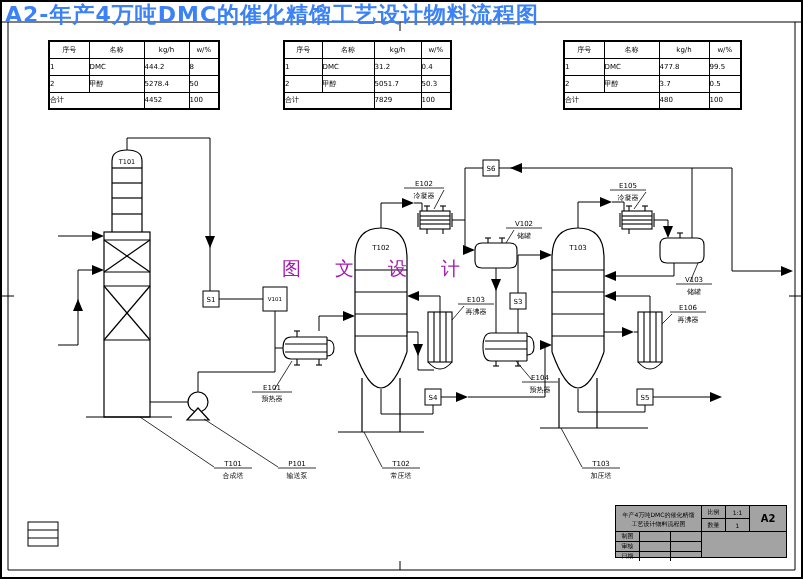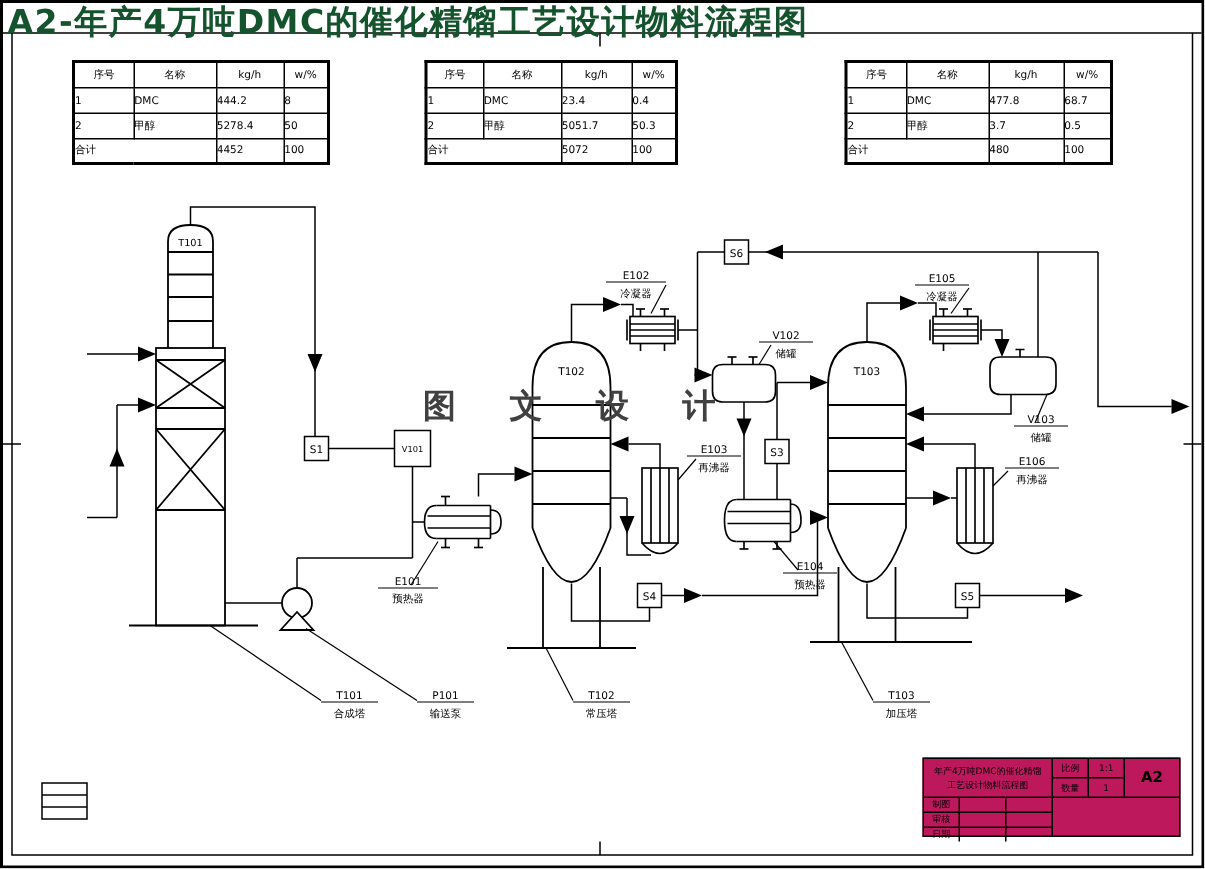--- a/index.html
+++ b/index.html
@@ -1,30 +1,30 @@
 <!DOCTYPE html>
 <html><head>
 <meta charset="utf-8">
 <style>
   * { box-sizing: border-box; margin: 0; padding: 0; }
   html,body { width:803px; height:579px; background:#fff; overflow:hidden;
     font-family:"DejaVu Sans","Liberation Sans",sans-serif; }
   #page { position:relative; width:803px; height:579px; background:#fff; }
   #flowsvg { position:absolute; left:0; top:0; z-index:1; }
   .ovl { position:absolute; z-index:2; }
-  #main-title { left:5px; top:0px; color:#14532d; font-weight:bold;
+  #main-title { left:5px; top:0px; color:#3b82f6; font-weight:bold;
     font-size:22px; letter-spacing:1px; white-space:nowrap; }
   table.mb { position:absolute; z-index:2; border-collapse:collapse; background:#fff;
     font-size:7px; table-layout:fixed; border:2px solid #000; }
   table.mb td, table.mb th { border:1px solid #000; height:17px; font-weight:normal; padding:0; overflow:hidden; }
-  #watermark { left:282px; top:256px; font-size:22px; font-weight:bold; color:#404040;
+  #watermark { left:282px; top:256px; font-size:19px; font-weight:normal; color:#a21caf;
     letter-spacing:14px; white-space:nowrap; }
   
   #tblock { left:615px; top:505px; width:172px; height:53px; border:1.5px solid #000;
-    font-size:6px; color:#000; background:#be185d; }
+    font-size:6px; color:#000; background:#a3a3a3; }
   #tblock .r1 { display:flex; height:26px; border-bottom:1px solid #000; }
   #tb-title { width:86px; border-right:1px solid #000; display:flex; flex-direction:column;
     align-items:center; justify-content:center; text-align:center; line-height:1.5; }
   #tb-mini { width:48px; border-right:1px solid #000; display:flex; flex-direction:column; }
   #tb-mini .mrow { flex:1; display:flex; }
   #tb-mini .mrow:first-child { border-bottom:1px solid #000; }
   #tb-mini .mcell { flex:1; display:flex; align-items:center; justify-content:center; }
   #tb-mini .mcell:first-child { border-right:1px solid #000; }
   #tb-size { flex:1; display:flex; align-items:center; justify-content:center;
     font-size:10px; font-weight:bold; }
@@ -396,32 +396,32 @@
   <tbody>
         <tr>
     <th>序号</th>
     <th>名称</th>
     <th>kg/h</th>
     <th>w/%</th>
   </tr>
   <tr>
     <td>1</td>
     <td>DMC</td>
-    <td>23.4</td>
+    <td>31.2</td>
     <td>0.4</td>
   </tr>
   <tr>
     <td>2</td>
     <td>甲醇</td>
     <td>5051.7</td>
     <td>50.3</td>
   </tr>
   <tr>
     <td colspan="2">合计</td>
-    <td>5072</td>
+    <td>7829</td>
     <td>100</td>
   </tr>
 </tbody>
     </table>
 
 <table class="mb" style="left:563px; top:40px; width:177px">
   <colgroup>
         <col style="width:40px">
         <col style="width:55px">
         <col style="width:50px">
@@ -431,21 +431,21 @@
         <tr>
     <th>序号</th>
     <th>名称</th>
     <th>kg/h</th>
     <th>w/%</th>
   </tr>
   <tr>
     <td>1</td>
     <td>DMC</td>
     <td>477.8</td>
-    <td>68.7</td>
+    <td>99.5</td>
   </tr>
   <tr>
     <td>2</td>
     <td>甲醇</td>
     <td>3.7</td>
     <td>0.5</td>
   </tr>
   <tr>
     <td colspan="2">合计</td>
     <td>480</td>

